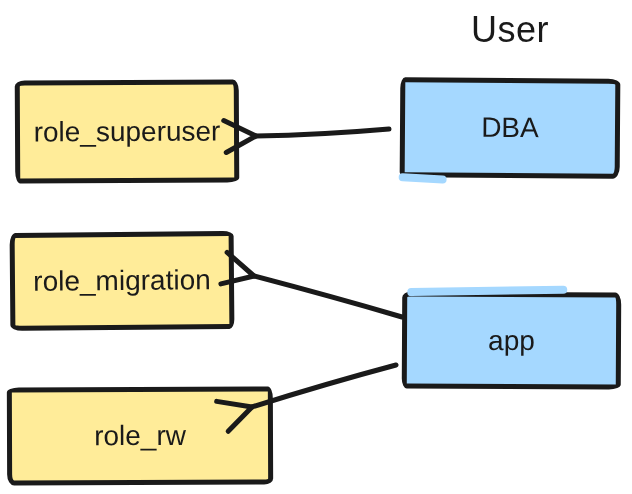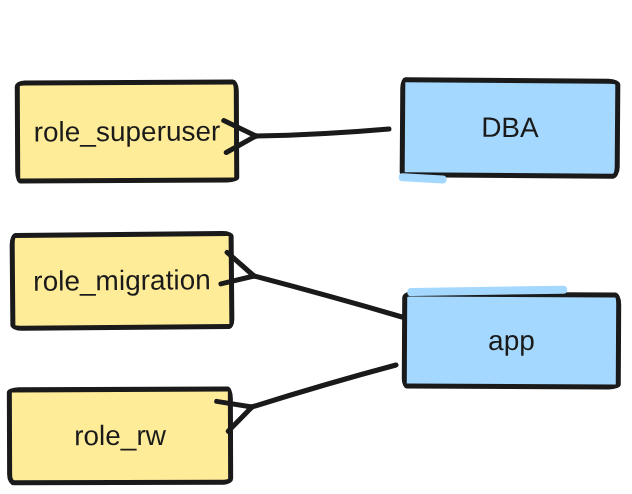--- a/index.html
+++ b/index.html
@@ -51,21 +51,21 @@
     left:15px;top:80px;width:224px;height:103px;
     border-radius:10px 6px 12px 5px / 6px 11px 5px 12px;
     transform:rotate(-0.3deg);
   }
   .pos-migration{
     left:10px;top:232px;width:224px;height:98px;
     border-radius:6px 11px 5px 12px / 12px 5px 10px 6px;
     transform:rotate(-0.5deg);
   }
   .pos-rw{
-    left:7px;top:387px;width:226px;height:98px;
+    left:7px;top:387px;width:266px;height:98px;
     border-radius:12px 5px 9px 7px / 5px 12px 6px 11px;
     transform:rotate(-0.2deg);
   }
   .pos-dba{
     left:400px;top:78px;width:220px;height:100px;
     border-radius:5px 12px 7px 10px / 11px 6px 12px 5px;
     transform:rotate(0.4deg);
   }
   .pos-app{
     left:402px;top:292px;width:219px;height:97px;
@@ -103,20 +103,21 @@
     stroke-linecap:round;
     stroke-linejoin:round;
   }
 </style>
 </head>
 <body>
 
 <div class="canvas">
 
 
+  <div class="col-header user-col">User</div>
 
   <div class="node role-node pos-superuser">
     <span>role_superuser</span>
   </div>
 
   <div class="node role-node pos-migration">
     <span>role_migration</span>
   </div>
 
   <div class="node role-node pos-rw">

